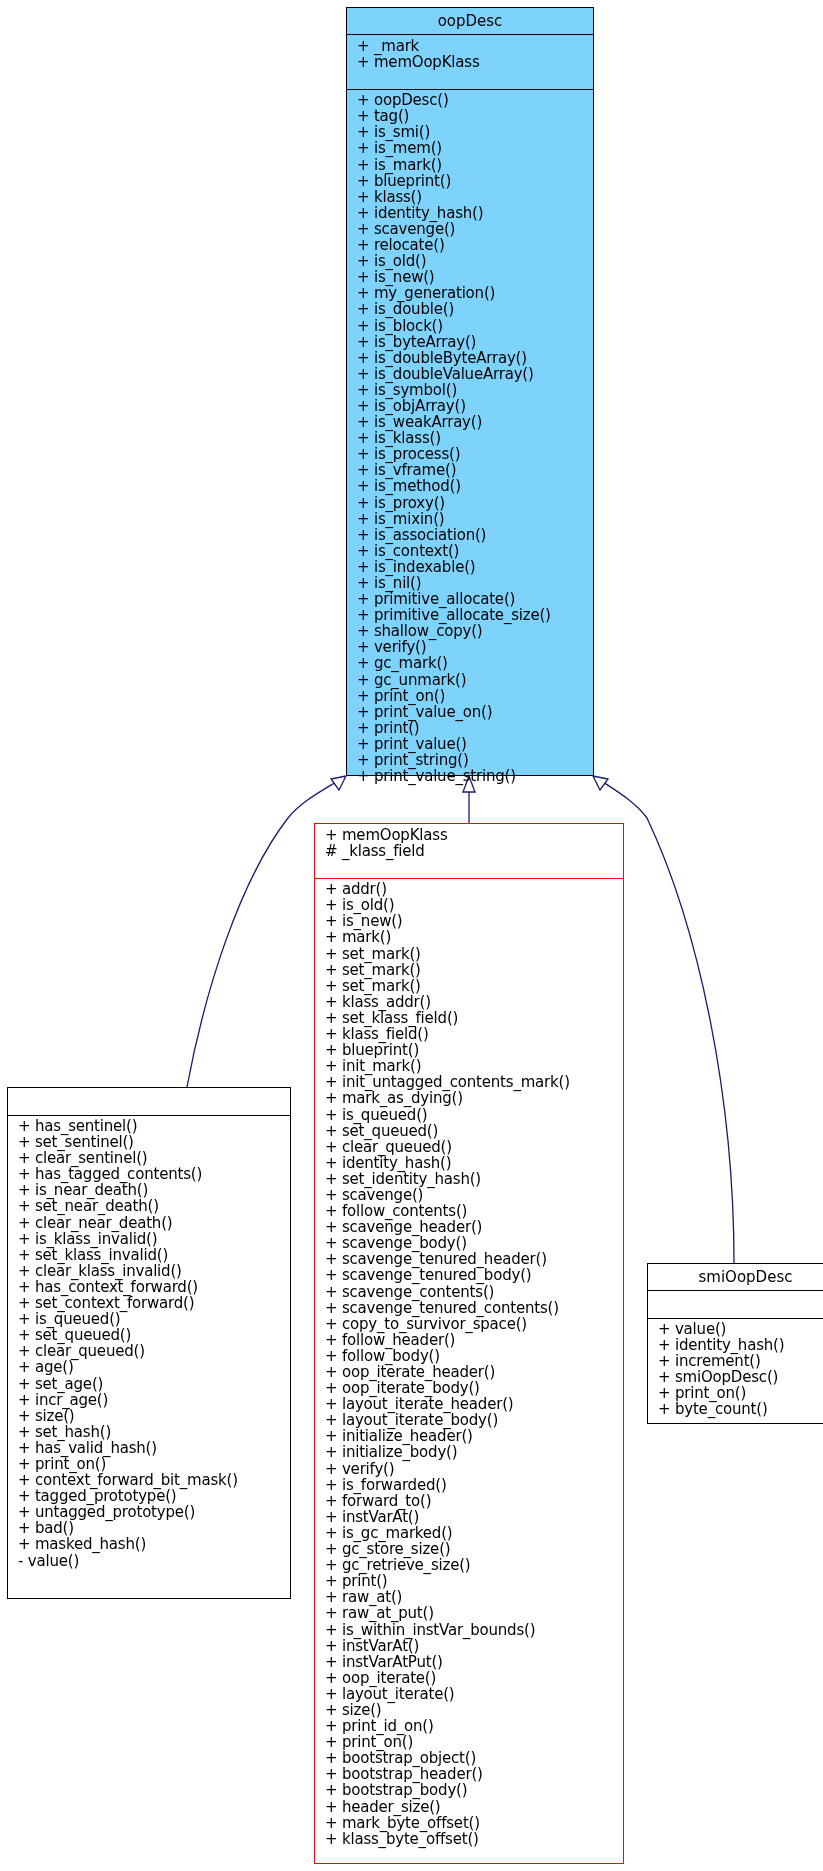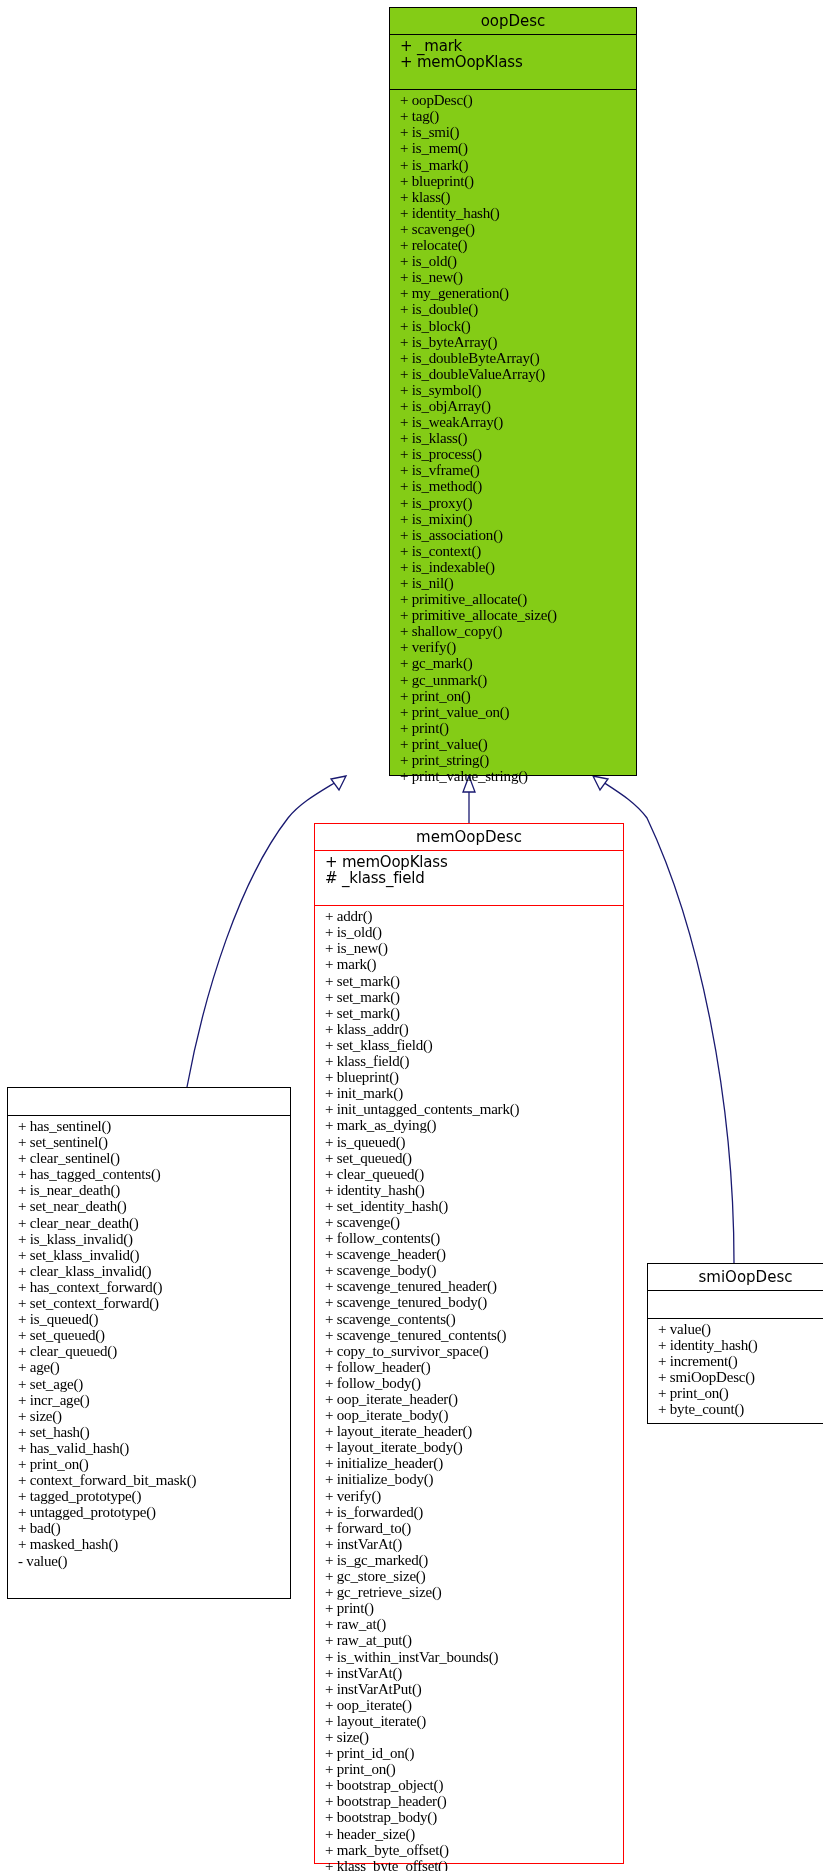--- a/index.html
+++ b/index.html
@@ -1,26 +1,26 @@
 <!DOCTYPE html>
 <html><head>
 <meta charset="utf-8">
 <style>
   html, body { margin:0; padding:0; background:#ffffff; }
   body { width:823px; height:1871px; position:relative; overflow:hidden;
          font-family:"DejaVu Sans", sans-serif; }
   svg.edges { position:absolute; left:0; top:0; width:823px; height:1871px; }
   .cls { position:absolute; box-sizing:border-box; border:1.5px solid #000; background:#fff; }
-  .cls.root { background:#84cc16;margin-left:43px; }
+  .cls.root { background:#7dd3fc; }
   .cls.focus { border-color:#ff0000; }
   .cls .title { text-align:center; font-size:15px; line-height:16px; padding:5px 2px 5px;
                 border-bottom:1.5px solid #000; white-space:nowrap; color:#000; }
   .cls.focus .title, .cls.focus .attrs { border-bottom-color:#ff0000; }
   .cls .attrs { border-bottom:1.5px solid #000; padding:3px 10px 19px; min-height:22px; box-sizing:border-box; }
-  .cls .methods { padding:2px 10px 2px;font-family:Liberation Serif, serif; }
+  .cls .methods { padding:2px 10px 2px; }
   .line { font-size:15px; line-height:16.1px; white-space:nowrap; color:#000; letter-spacing:-0.2px; }
 </style>
 </head>
 <body>
 
 <svg class="edges" xmlns="http://www.w3.org/2000/svg">
   <g fill="none" stroke="#191970" stroke-width="1.3">
     <path d="M187,1087 C205,990 240,880 288,818 C300,803 318,793 336,782"></path>
     <path d="M469,823 L469,792"></path>
     <path d="M734,1263 C734,1100 700,930 647,818 C636,803 620,793 603,782"></path>
@@ -79,21 +79,20 @@
       <div class="line">+ print_on()</div>
       <div class="line">+ print_value_on()</div>
       <div class="line">+ print()</div>
       <div class="line">+ print_value()</div>
       <div class="line">+ print_string()</div>
       <div class="line">+ print_value_string()</div>
     </div>
 </div>
 
 <div class="cls focus" style="left:314px; top:823px; width:310px; height:1041px;">
-  <div class="title">memOopDesc</div>
   <div class="attrs">
       <div class="line">+ memOopKlass</div>
       <div class="line"># _klass_field</div>
     </div>
   <div class="methods">
       <div class="line">+ addr()</div>
       <div class="line">+ is_old()</div>
       <div class="line">+ is_new()</div>
       <div class="line">+ mark()</div>
       <div class="line">+ set_mark()</div>

